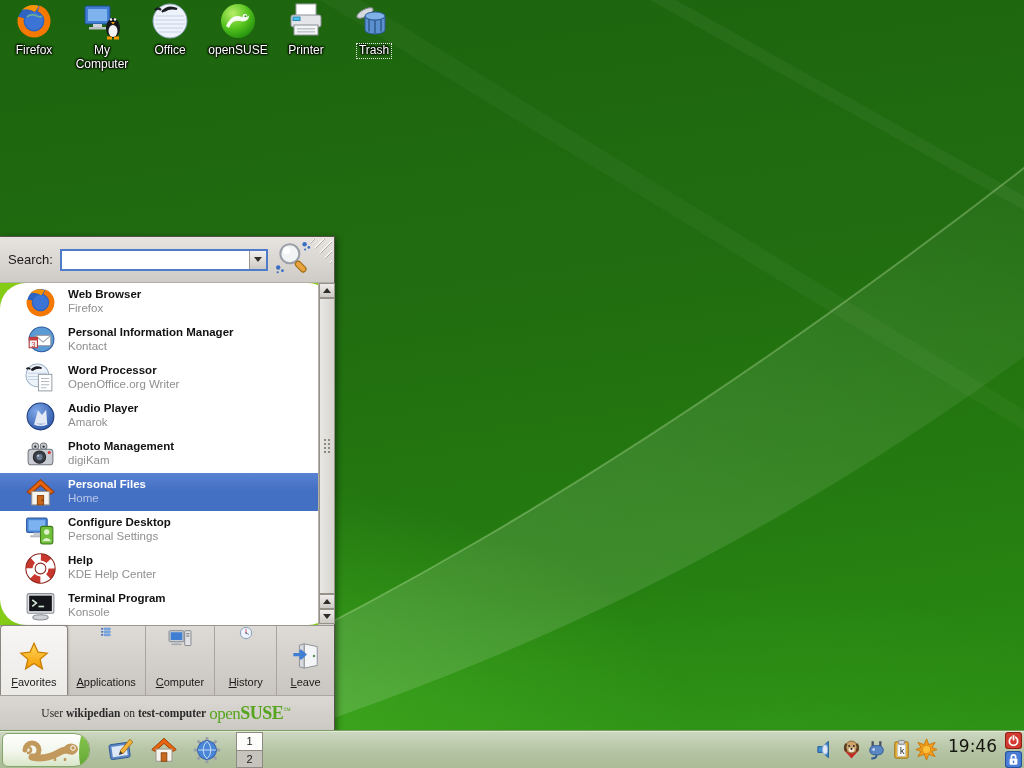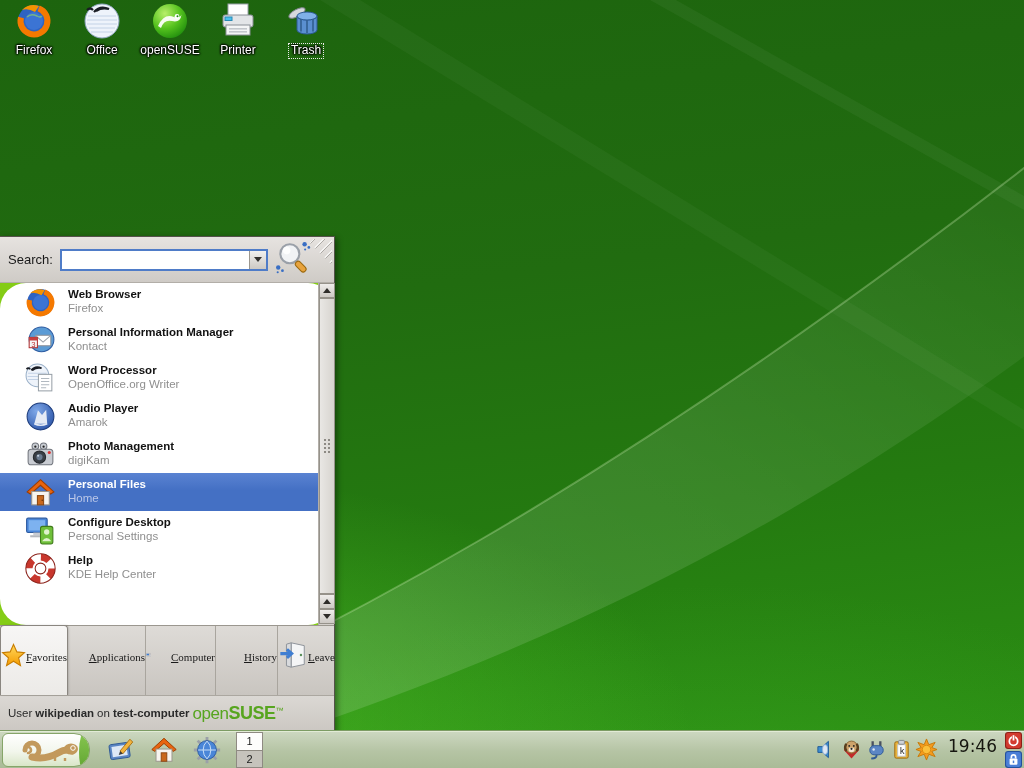--- a/index.html
+++ b/index.html
@@ -64,32 +64,32 @@
   .sb-dn  { top:326px; }
   .sb-btn .tri-u { border:4px solid transparent; border-bottom:5px solid #2e2c29; margin-bottom:4px; }
   .sb-btn .tri-d { border:4px solid transparent; border-top:5px solid #2e2c29; margin-top:4px; }
   .sb-thumb { position:absolute; left:0; top:15px; width:16px; height:296px;
      background:linear-gradient(90deg,#e9e7e4,#d7d4cf); border:1px solid #96928a; cursor:grab; }
   .sb-thumb::after { content:""; position:absolute; left:3px; right:3px; top:50%; height:16px; margin-top:-8px;
      background-image:radial-gradient(#8d8a84 1px, transparent 1.2px); background-size:4px 4px; }
 
   
   .k-tabs { height:70px; display:flex; background:linear-gradient(#dedbd7,#c9c5c0); border-top:1px solid #9b978f; }
-  .k-tab { position:relative; display:flex; flex-direction:row; align-items:center; justify-content:flex-end;
-     padding-bottom:7px; border-right:1px solid #a9a59e; cursor:pointer;font-family:Liberation Serif, serif; }
+  .k-tab { position:relative; display:flex; flex-direction:column; align-items:center; justify-content:flex-end;
+     padding-bottom:7px; border-right:1px solid #a9a59e; cursor:pointer; }
   .k-tab svg { width:30px; height:30px; margin-bottom:5px; }
   .k-tab .tl { font-size:11px; color:#1a1a1a; }
   .k-tab .tl u { text-decoration:underline; }
   .k-tab.active { background:linear-gradient(#f7f6f5,#eceae7); border:1px solid #8a8680; border-bottom:none;
      border-radius:4px 4px 0 0; margin-top:-1px; box-shadow:1px 0 2px rgba(0,0,0,.15); }
   .t-fav{width:68px;} .t-app{width:78px;gap:33px;} .t-com{width:70px;gap:20px;} .t-his{width:62px;gap:31px;} .t-lea{width:57px; border-right:none;}
 
   
-  .k-foot { height:35px; display:flex; align-items:center; justify-content:flex-start;
-     padding:0 10px 0 8px; background:linear-gradient(#dbd8d4,#ccc8c3); border-top:1px solid #aba7a0; }
+  .k-foot { height:35px; display:flex; align-items:center; justify-content:center;
+     padding:0 10px 0 8px; background:linear-gradient(#dbd8d4,#ccc8c3); border-top:1px solid #aba7a0;font-family:Liberation Serif, serif; }
   .k-user { font-size:11.5px; color:#2a2a2a; }
   .k-user span { margin-right:3px; }
   .k-user .b { font-weight:bold; }
   .k-brand { color:#57a51f; line-height:1; letter-spacing:-.5px; }
   .k-brand .bo { font-size:17px; }
   .k-brand .bs { font-size:18px; font-weight:bold; }
   .k-brand sup { font-size:8px; vertical-align:super; }
 
   
   #taskbar { position:absolute; left:0; bottom:0; width:1024px; height:38px;
@@ -143,20 +143,37 @@
           <path d="M8 9 Q15 2 25 5 L21 11 Q14 7 8 9Z" fill="#f59300"></path>
           <circle cx="20" cy="20" r="9" fill="#3b74d4"></circle>
           <path d="M13 16 q4 -4 10 -1 q3 2 5 0" stroke="#8fd06a" stroke-width="1.4" fill="none" opacity=".7"></path>
         </svg>
     </span>
     <span class="lbl">Firefox</span>
   </div>
   <div class="dicon">
     <span class="ic">
       <svg viewBox="0 0 40 40">
+          <rect x="3" y="5" width="25" height="18" rx="1.5" fill="#3f7ed2" stroke="#1e4c8c"></rect>
+          <rect x="6" y="8" width="19" height="12" fill="#7fb3ee"></rect>
+          <rect x="11" y="23" width="9" height="3" fill="#cfd3d8"></rect>
+          <rect x="7" y="26" width="17" height="2.5" fill="#b9bdc4"></rect>
+          <ellipse cx="31" cy="27" rx="7" ry="10" fill="#16181b"></ellipse>
+          <ellipse cx="31" cy="30" rx="4.5" ry="6" fill="#f2f3f5"></ellipse>
+          <circle cx="29" cy="18.5" r="1.2" fill="#fff"></circle>
+          <circle cx="33" cy="18.5" r="1.2" fill="#fff"></circle>
+          <path d="M29 21 h4 l-2 2.5Z" fill="#f59b00"></path>
+          <path d="M25 37 h5 M32 37 h5" stroke="#f59b00" stroke-width="3"></path>
+        </svg>
+    </span>
+    <span class="lbl">My Computer</span>
+  </div>
+  <div class="dicon">
+    <span class="ic">
+      <svg viewBox="0 0 40 40">
           <circle cx="20" cy="20" r="17" fill="#eef3fb" stroke="#8fa6c0"></circle>
           <path d="M6 15h28M5 19h30M5 23h30M7 27h26M9 31h22" stroke="#c3d2e6"></path>
           <path d="M12 11 Q18 4 27 8 Q20 6 14 10 M11 9 Q8 6 5 9" stroke="#1a1d24" stroke-width="2.2" fill="none"></path>
         </svg>
     </span>
     <span class="lbl">Office</span>
   </div>
   <div class="dicon">
     <span class="ic">
       <svg viewBox="0 0 40 40">
@@ -347,20 +364,35 @@
             <circle cx="16" cy="16" r="11" fill="#fff" stroke="#c8372d" stroke-width="6.5" stroke-dasharray="8.65 8.65"></circle>
             <circle cx="16" cy="16" r="14.2" fill="none" stroke="#8c241c"></circle>
             <circle cx="16" cy="16" r="5.2" fill="#fff" stroke="#8c241c"></circle>
           </svg>
       </span>
       <span class="txt">
           <span class="t1">Help</span>
           <span class="t2">KDE Help Center</span>
         </span>
     </div>
+    <div class="k-item">
+      <span class="mi">
+        <svg viewBox="0 0 32 32">
+            <rect x="3" y="3.5" width="26" height="19" rx="2" fill="#dfe2e6" stroke="#8a8f96"></rect>
+            <rect x="5" y="5.5" width="22" height="15" fill="#141518"></rect>
+            <path d="M8 9.5 l4 3.2 -4 3.2" stroke="#cfe6d8" stroke-width="1.6" fill="none"></path>
+            <path d="M14 16 h5.5" stroke="#cfe6d8" stroke-width="1.6"></path>
+            <ellipse cx="16" cy="26.5" rx="7.5" ry="2.6" fill="#cfd3d8" stroke="#8a8f96"></ellipse>
+          </svg>
+      </span>
+      <span class="txt">
+          <span class="t1">Terminal Program</span>
+          <span class="t2">Konsole</span>
+        </span>
+    </div>
 
     <div class="k-scroll">
       <div class="sb-btn sb-up1">
           <span class="tri-u"></span>
         </div>
       <div class="sb-thumb"></div>
       <div class="sb-btn sb-up2">
           <span class="tri-u"></span>
         </div>
       <div class="sb-btn sb-dn">

